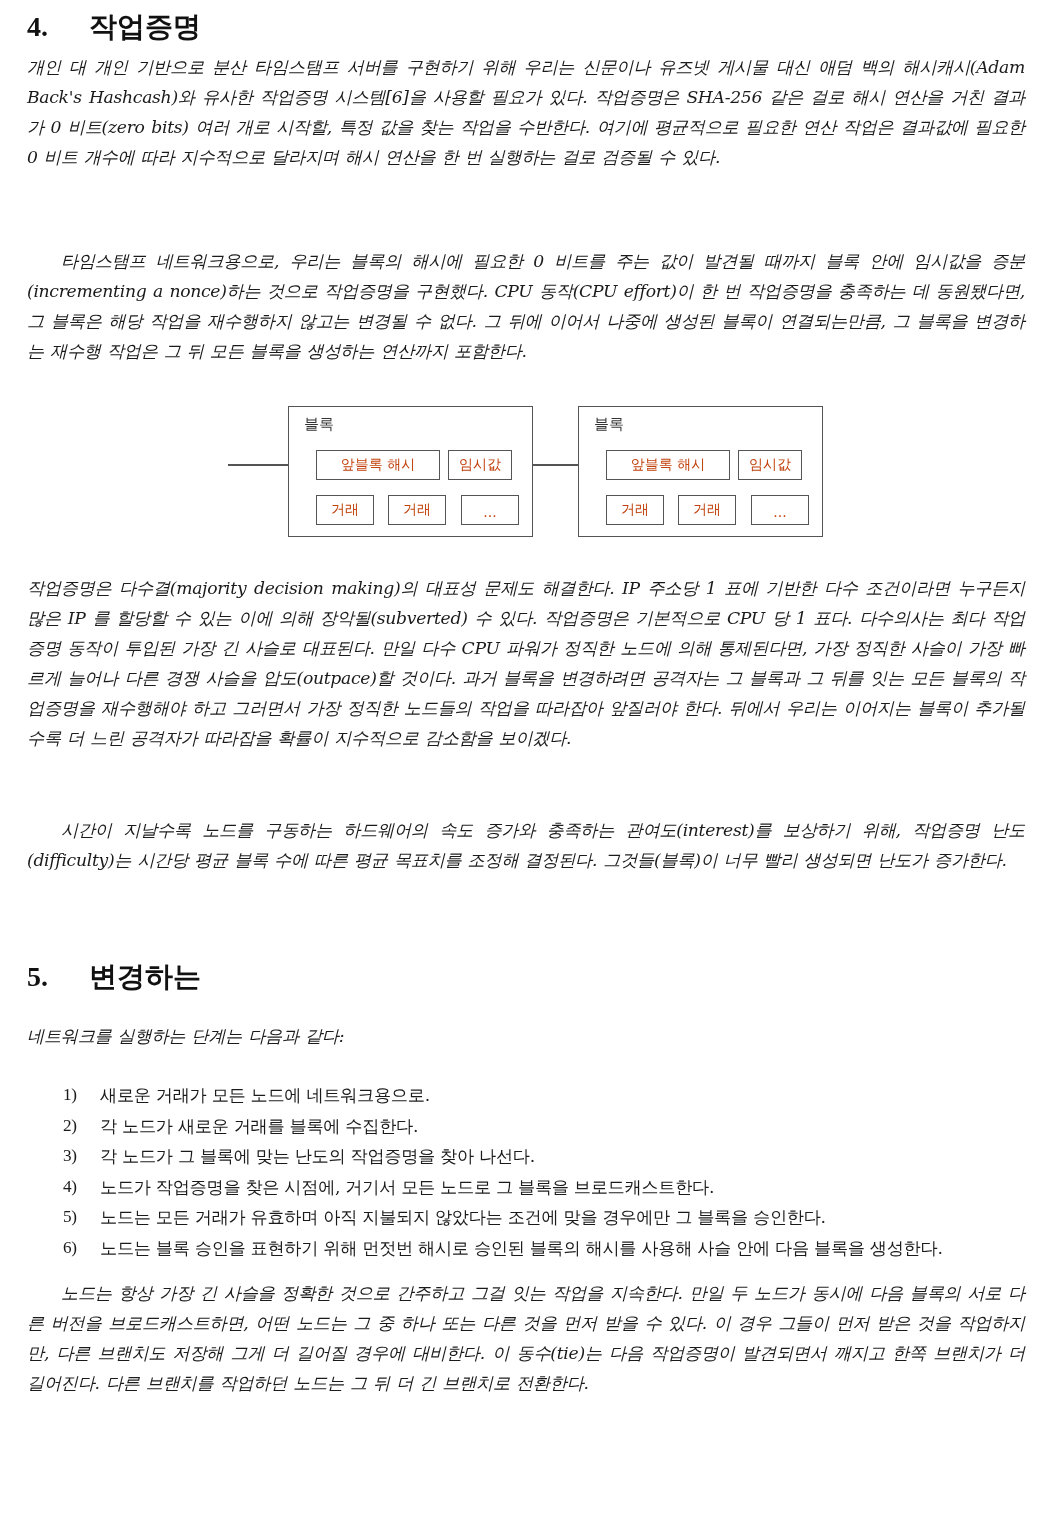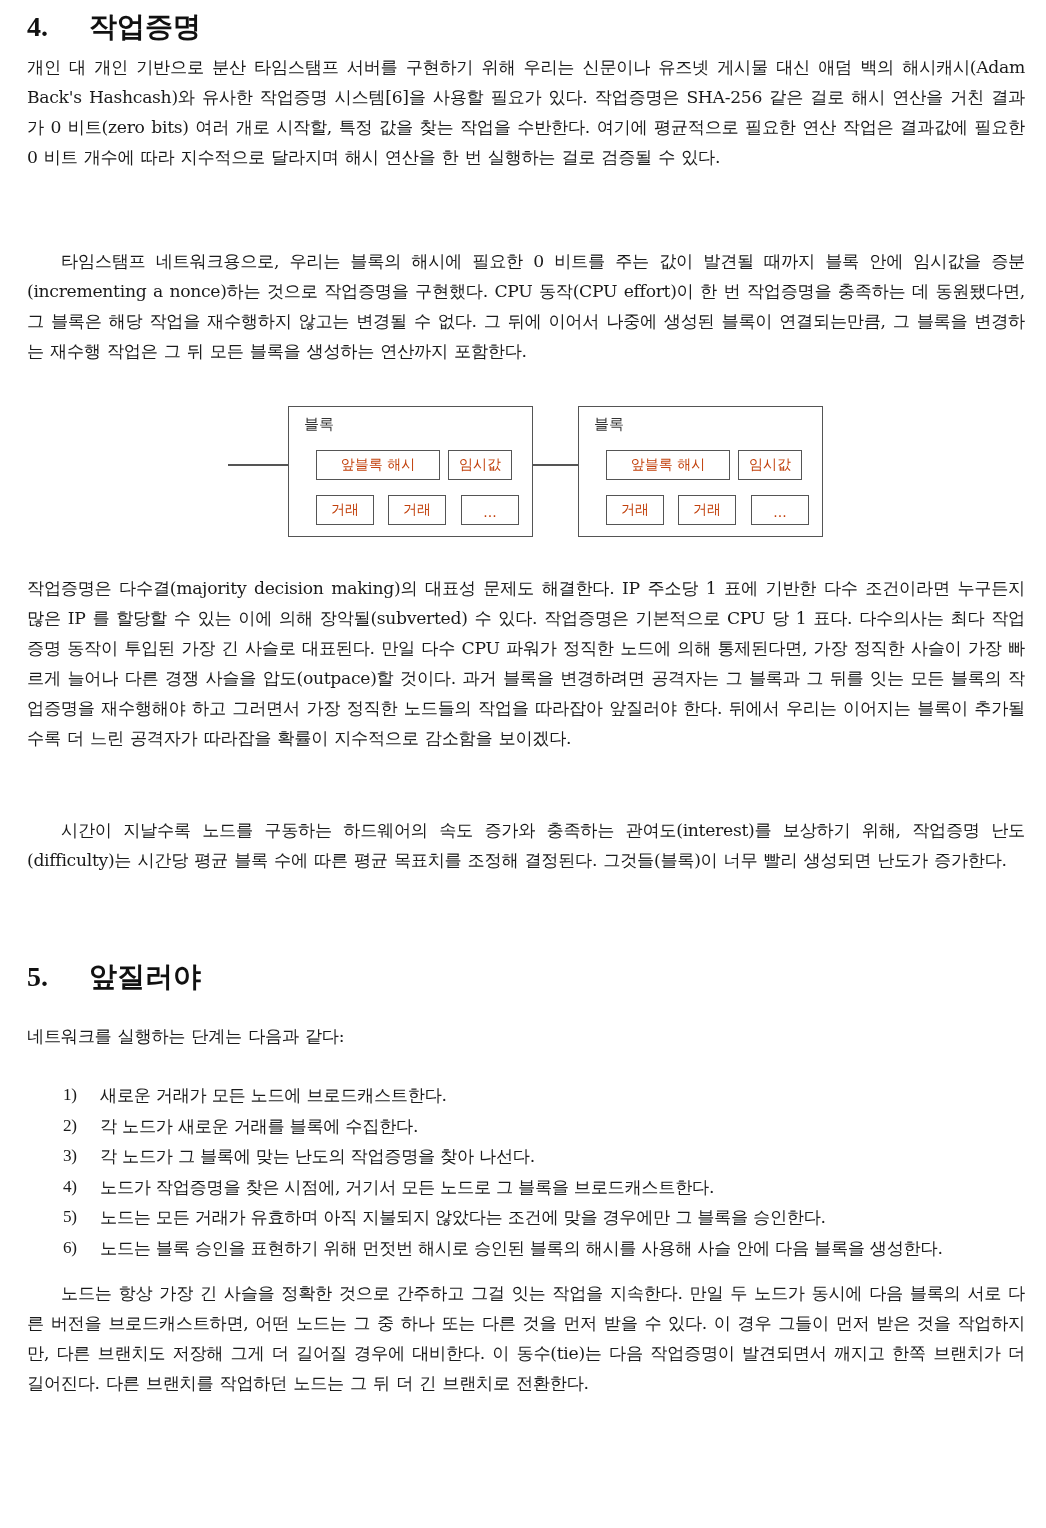--- a/index.html
+++ b/index.html
@@ -13,21 +13,21 @@
     position: absolute; left: 0;
     font-family: "DejaVu Sans", "Liberation Sans", sans-serif;
     font-weight: bold; font-size: 28px; color: #111;
     display: flex; align-items: baseline;
   }
   .heading .num { font-family: "Liberation Serif", serif; width: 62px; font-size: 28px; }
   .para {
     position: absolute; left: 0; width: 998px;
     font-size: 17.2px; line-height: 30px;
     text-align: justify; text-align-last: left;
-    letter-spacing: -0.3px; word-spacing: 1px;
+    letter-spacing: -0.3px; word-spacing: 1px; font-style: italic;
   }
   .indent { text-indent: 34px; }
   .list { position: absolute; left: 0; width: 998px; margin: 0; padding: 0; list-style: none; }
   .list li {
     position: relative; padding-left: 73px; font-size: 17.2px; line-height: 30.5px;
     letter-spacing: -0.3px; text-align: justify; text-align-last: left;
   }
   .list li .marker { position: absolute; left: 36px; top: 0; font-family: "Liberation Serif", serif; }
 
   
@@ -90,27 +90,27 @@
       <div class="cell" style="left:99px; top:88px; width:58px; height:30px;">거래</div>
       <div class="cell" style="left:172px; top:88px; width:58px; height:30px; align-items:flex-end; padding-bottom:4px;">...</div>
     </div>
   </div>
 
   <p class="para" style="top:573px; margin:0;">작업증명은 다수결(majority decision making)의 대표성 문제도 해결한다. IP 주소당 1 표에 기반한 다수 조건이라면 누구든지 많은 IP 를 할당할 수 있는 이에 의해 장악될(subverted) 수 있다. 작업증명은 기본적으로 CPU 당 1 표다. 다수의사는 최다 작업증명 동작이 투입된 가장 긴 사슬로 대표된다. 만일 다수 CPU 파워가 정직한 노드에 의해 통제된다면, 가장 정직한 사슬이 가장 빠르게 늘어나 다른 경쟁 사슬을 압도(outpace)할 것이다. 과거 블록을 변경하려면 공격자는 그 블록과 그 뒤를 잇는 모든 블록의 작업증명을 재수행해야 하고 그러면서 가장 정직한 노드들의 작업을 따라잡아 앞질러야 한다. 뒤에서 우리는 이어지는 블록이 추가될수록 더 느린 공격자가 따라잡을 확률이 지수적으로 감소함을 보이겠다.</p>
   <p class="para indent" style="top:815px; margin:0;">시간이 지날수록 노드를 구동하는 하드웨어의 속도 증가와 충족하는 관여도(interest)를 보상하기 위해, 작업증명 난도(difficulty)는 시간당 평균 블록 수에 따른 평균 목표치를 조정해 결정된다. 그것들(블록)이 너무 빨리 생성되면 난도가 증가한다.</p>
 
   <div class="heading" style="top:958px;">
     <span class="num">5.</span>
-    <span>앞질러야</span>
+    <span>변경하는</span>
   </div>
 
   <p class="para" style="top:1021px; margin:0;">네트워크를 실행하는 단계는 다음과 같다:</p>
 
   <ol class="list" style="top:1080px;">
-    <li><span class="marker">1)</span><span>새로운 거래가 모든 노드에 브로드캐스트한다.</span></li>
+    <li><span class="marker">1)</span><span>새로운 거래가 모든 노드에 네트워크용으로.</span></li>
     <li><span class="marker">2)</span><span>각 노드가 새로운 거래를 블록에 수집한다.</span></li>
     <li><span class="marker">3)</span><span>각 노드가 그 블록에 맞는 난도의 작업증명을 찾아 나선다.</span></li>
     <li><span class="marker">4)</span><span>노드가 작업증명을 찾은 시점에, 거기서 모든 노드로 그 블록을 브로드캐스트한다.</span></li>
     <li><span class="marker">5)</span><span>노드는 모든 거래가 유효하며 아직 지불되지 않았다는 조건에 맞을 경우에만 그 블록을 승인한다.</span></li>
     <li><span class="marker">6)</span><span>노드는 블록 승인을 표현하기 위해 먼젓번 해시로 승인된 블록의 해시를 사용해 사슬 안에 다음 블록을 생성한다.</span></li>
   </ol>
 
   <p class="para indent" style="top:1278px; margin:0;">노드는 항상 가장 긴 사슬을 정확한 것으로 간주하고 그걸 잇는 작업을 지속한다. 만일 두 노드가 동시에 다음 블록의 서로 다른 버전을 브로드캐스트하면, 어떤 노드는 그 중 하나 또는 다른 것을 먼저 받을 수 있다. 이 경우 그들이 먼저 받은 것을 작업하지만, 다른 브랜치도 저장해 그게 더 길어질 경우에 대비한다. 이 동수(tie)는 다음 작업증명이 발견되면서 깨지고 한쪽 브랜치가 더 길어진다. 다른 브랜치를 작업하던 노드는 그 뒤 더 긴 브랜치로 전환한다.</p>
 
 </div>

